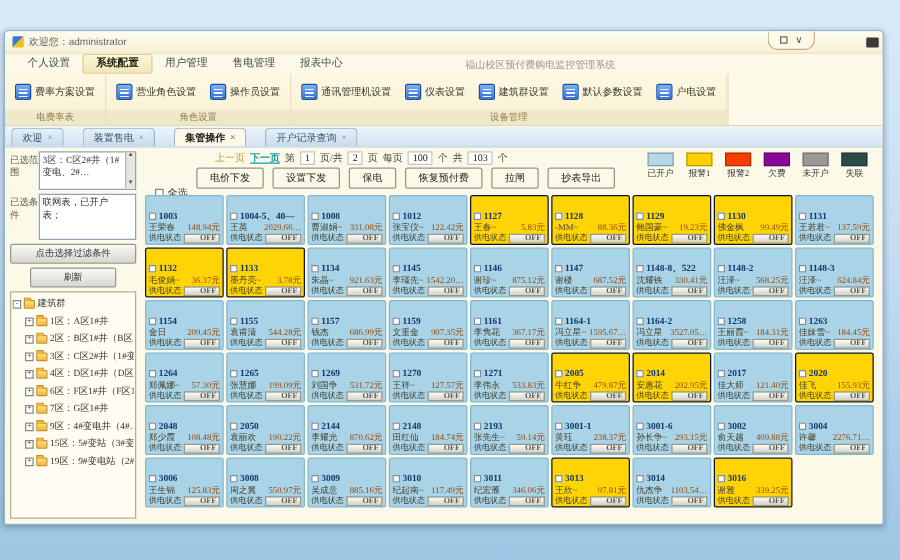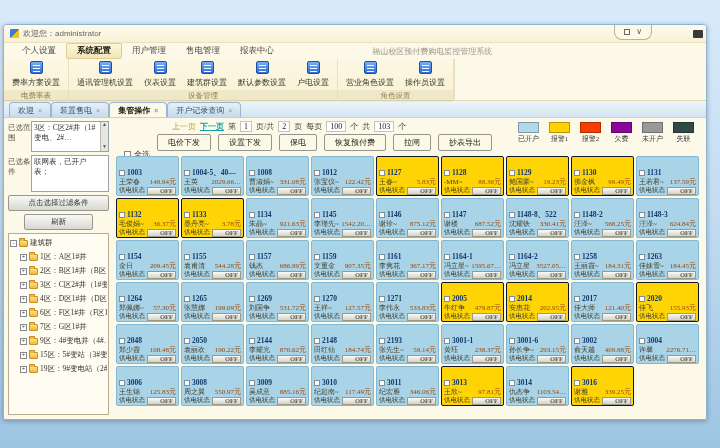--- a/index.html
+++ b/index.html
@@ -27,31 +27,31 @@
   
   .menubar { height:16px; display:flex; align-items:center; padding:0 8px; background:#fdf9e8; }
   .menu-item { font-size:8.5px; color:#4a4a42; padding:1px 10px; cursor:default; }
   .menu-item.active { font-weight:bold; color:#1e1e14;
     background:linear-gradient(#fdf6d8,#f2e6b8); border:1px solid #ddcd96; border-radius:2px; }
 
   
   .ribbon { height:42px; display:flex; background:linear-gradient(#fdf8e4,#f9f1d2); border-bottom:1px solid #e2d9b2; }
   .rb-group { display:flex; flex-direction:column; border-right:1px solid #e9e1bd; }
   .rb-buttons { flex:1; display:flex; align-items:center; gap:11px; padding:2px 8px; }
-  .rb-btn { display:flex; align-items:center; gap:3px; font-size:8px; color:#38362a; cursor:default;flex-direction:column; }
+  .rb-btn { display:flex; align-items:center; gap:3px; font-size:8px; color:#38362a; cursor:default; }
   .rb-icon { width:13px; height:13px; flex:none; border:1px solid #1c50a2; border-radius:2px;
     background:linear-gradient(#7ab2f4,#2f6cd8); position:relative; }
   .rb-icon::after { content:""; position:absolute; left:2px; right:2px; top:3px; height:7px;
     background:repeating-linear-gradient(#ffffff 0 1px,rgba(255,255,255,0) 1px 3px); opacity:.95; }
   .rb-caption { height:12px; line-height:12px; text-align:center; font-size:7.5px; color:#8a8050;
     background:rgba(120,100,40,.07); }
   .rb-fill { flex:1; background:#fdf9e8; border-left:1px solid #e9e1bd; }
 
   
-  .tabbar { height:17px; display:flex; align-items:flex-end; gap:0; padding:0 5px;
+  .tabbar { height:17px; display:flex; align-items:flex-end; gap:15px; padding:0 5px;
     background:linear-gradient(#eef5fb,#d3e4f2); border-bottom:1px solid #bcd2e6; }
   .tab { height:15px; display:flex; align-items:center; gap:4px; padding:0 8px; font-size:8px; color:#35506a;
     background:linear-gradient(#e6f0f9,#c7dbeb); border:1px solid #9ab6cc; border-bottom:none;
     border-radius:4px 4px 0 0; cursor:default; }
   .tab.active { background:#fdf9e8; font-weight:bold; color:#20201a; }
   .tab-x { font-size:7px; color:#8898a8; }
 
   
   .content { display:flex; height:361px;font-family:Liberation Serif, serif; }
   .sidebar { width:108px; flex:none; padding:3px 3px 0 4px; }
@@ -144,53 +144,53 @@
               <span class="rb-icon"></span>
               <span>费率方案设置</span>
             </div>
           </div>
           <div class="rb-caption">电费率表</div>
         </div>
         <div class="rb-group">
           <div class="rb-buttons">
             <div class="rb-btn">
               <span class="rb-icon"></span>
-              <span>通讯管理机设置</span>
+              <span>营业角色设置</span>
             </div>
             <div class="rb-btn">
               <span class="rb-icon"></span>
-              <span>仪表设置</span>
-            </div>
-            <div class="rb-btn">
-              <span class="rb-icon"></span>
-              <span>建筑群设置</span>
-            </div>
-            <div class="rb-btn">
-              <span class="rb-icon"></span>
-              <span>默认参数设置</span>
-            </div>
-            <div class="rb-btn">
-              <span class="rb-icon"></span>
-              <span>户电设置</span>
+              <span>操作员设置</span>
             </div>
           </div>
-          <div class="rb-caption">设备管理</div>
+          <div class="rb-caption">角色设置</div>
         </div>
         <div class="rb-group">
           <div class="rb-buttons">
             <div class="rb-btn">
               <span class="rb-icon"></span>
-              <span>营业角色设置</span>
+              <span>通讯管理机设置</span>
             </div>
             <div class="rb-btn">
               <span class="rb-icon"></span>
-              <span>操作员设置</span>
+              <span>仪表设置</span>
+            </div>
+            <div class="rb-btn">
+              <span class="rb-icon"></span>
+              <span>建筑群设置</span>
+            </div>
+            <div class="rb-btn">
+              <span class="rb-icon"></span>
+              <span>默认参数设置</span>
+            </div>
+            <div class="rb-btn">
+              <span class="rb-icon"></span>
+              <span>户电设置</span>
             </div>
           </div>
-          <div class="rb-caption">角色设置</div>
+          <div class="rb-caption">设备管理</div>
         </div>
         <div class="rb-fill"></div>
       </div>
 
     <div class="tabbar" id="tabbar">
         <div class="tab">
           <span>欢迎</span>
           <span class="tab-x">×</span>
         </div>
         <div class="tab">

